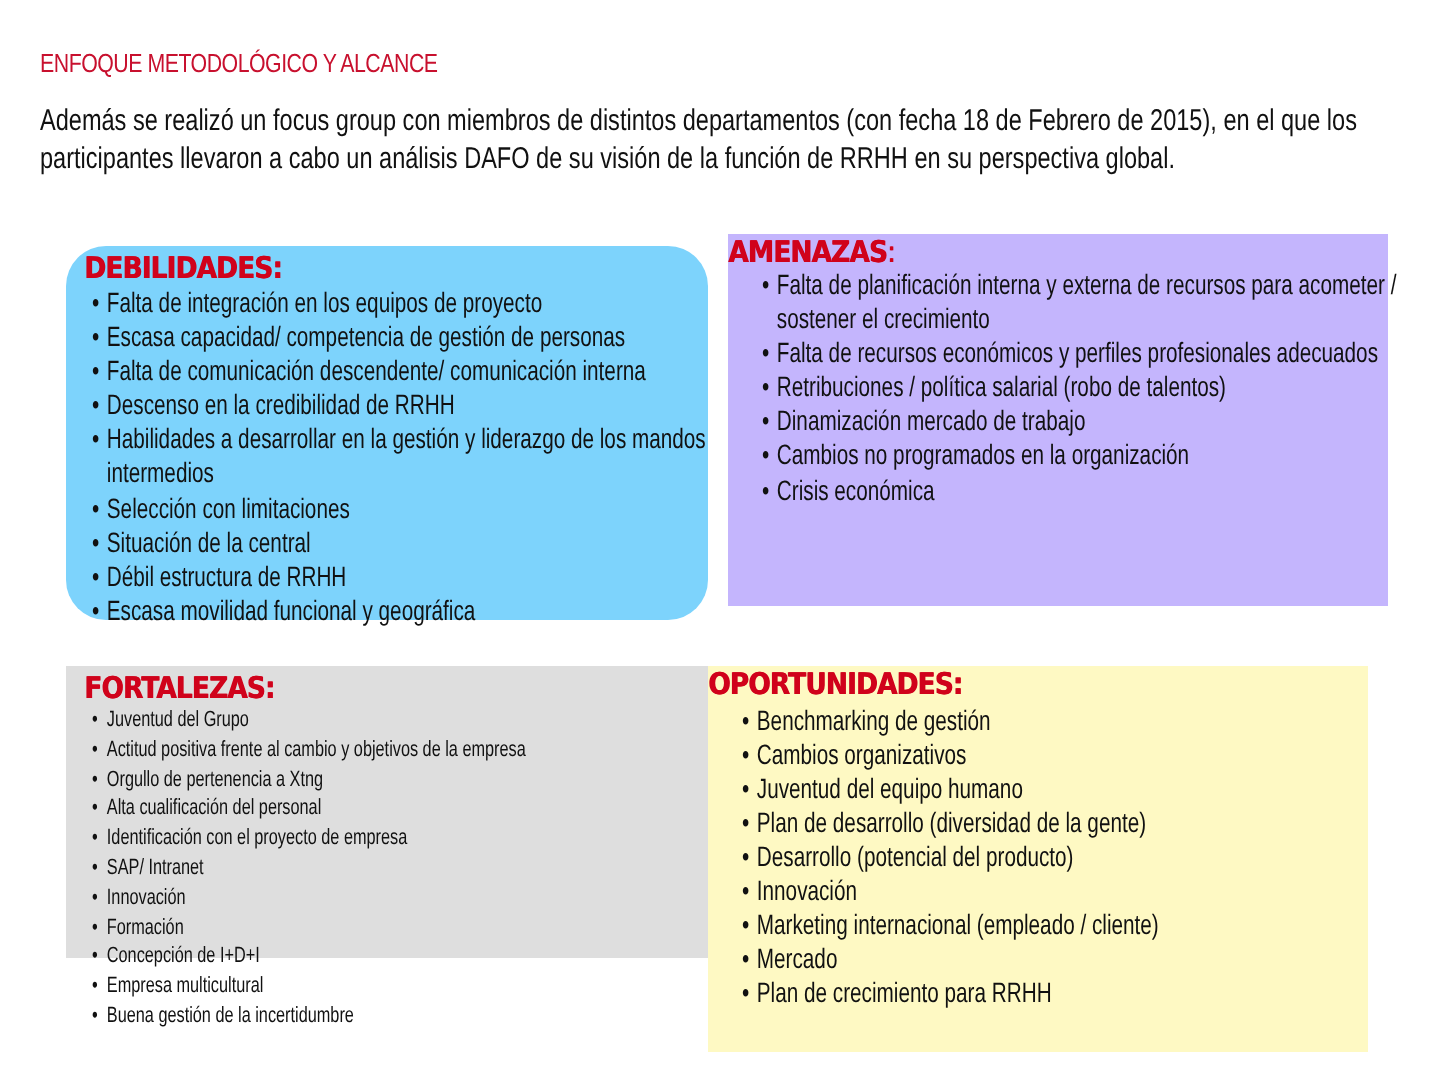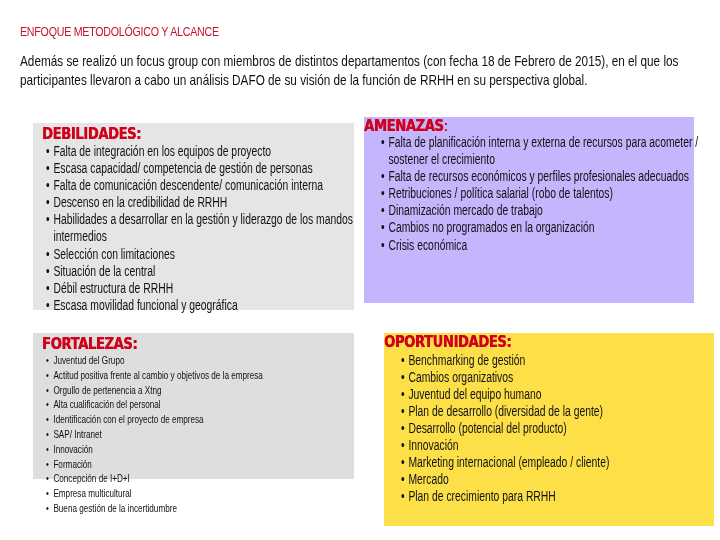--- a/index.html
+++ b/index.html
@@ -16,24 +16,24 @@
     .intro {
       position: absolute; left: 20px; top: 51px; width: 860px;
       color: #111; font-size: 15px; line-height: 19px; text-align: justify;
       transform: scaleX(0.785); transform-origin: left top;
       font-weight: bold;
     }
     .intro span { font-weight: normal; }
     .box {
       position: absolute; box-sizing: border-box;
     }
-    .box-deb { left: 33px; top: 123px; width: 321px; height: 187px; background: #e5e5e5; }
+    .box-deb { left: 33px; top: 123px; width: 321px; height: 187px; background: #7dd3fc; border-radius: 20px; }
     .box-ame { left: 364px; top: 117px; width: 330px; height: 186px; background: #c4b5fd; }
     .box-for { left: 33px; top: 333px; width: 321px; height: 146px; background: #dedede; }
-    .box-opo { left: 384px; top: 333px; width: 330px; height: 193px; background: #fde047; padding-left: 30px; }
+    .box-opo { left: 354px; top: 333px; width: 330px; height: 193px; background: #fef9c3; padding-left: 30px; }
     .box-title {
       position: absolute; color: #d0021b; font-weight: bold;
       font-family: "DejaVu Sans", sans-serif; font-size: 15px; letter-spacing: -0.5px;
       transform: scaleX(0.88); transform-origin: left top;
       white-space: nowrap;
       text-shadow: 0.4px 0 0 #d0021b;
     }
     .box-title .colon { font-weight: normal; }
     .list {
       position: absolute; margin: 0; padding: 0; list-style: none;

